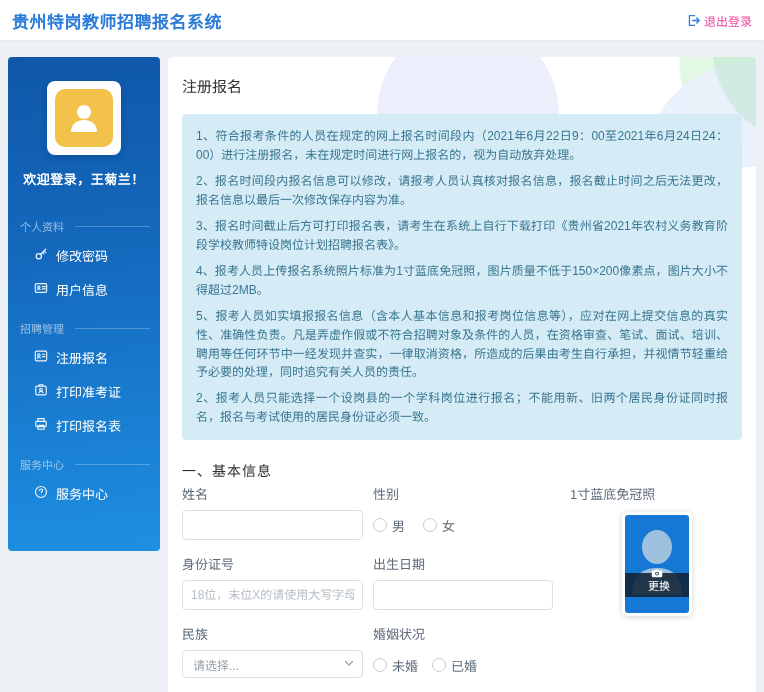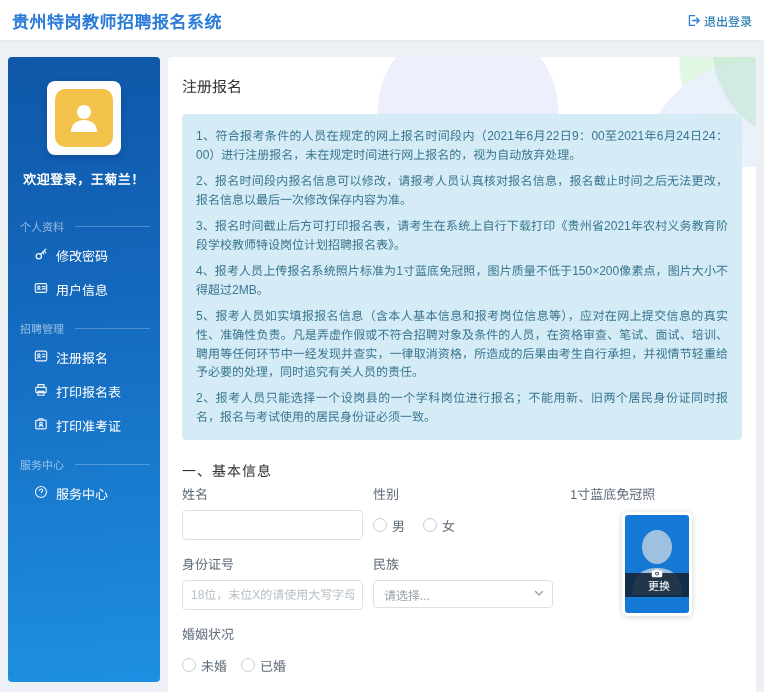--- a/index.html
+++ b/index.html
@@ -11,29 +11,29 @@
   }
   
   .header {
     height:40px; background:#ffffff;
     display:flex; align-items:center; justify-content:space-between;
     padding:0 12px 0 12px;
     box-shadow:0 1px 2px rgba(0,0,0,.04);
     gap:16px;
   }
   .header-title { font-size:17px; font-weight:bold; color:#2b7bd9; letter-spacing:.5px; }
-  .logout { display:flex; align-items:center; gap:4px; font-size:12px; color:#0369a1; cursor:pointer;justify-content:space-between; }
+  .logout { display:flex; align-items:center; gap:4px; font-size:12px; color:#ec4899; cursor:pointer;justify-content:space-between; }
   .logout svg { display:block; }
 
   
   .page { display:flex; align-items:flex-start; padding:17px 8px 0 8px; gap:8px; }
 
   
   .sidebar {
-    width:152px; height:625px; border-radius:4px; flex:none;
+    width:152px; height:494px; border-radius:4px; flex:none;
     background:linear-gradient(175deg,#0f57a9 0%,#1469bd 40%,#1e8fe2 100%);
     overflow:hidden; color:#fff;
   }
   .avatar-card {
     width:74px; height:74px; background:#fff; border-radius:8px;
     margin:24px auto 0 auto; display:flex; align-items:center; justify-content:center;
     box-shadow:0 2px 6px rgba(0,30,80,.25);
   }
   .avatar-inner {
     width:58px; height:58px; border-radius:10px; background:#f2c24a;
@@ -187,37 +187,37 @@
               <circle cx="5.5" cy="7" r="1.4"></circle>
                 <path d="M3.6 11c.3-1.3 1.1-1.9 1.9-1.9S7.1 9.7 7.4 11"></path>
               <path d="M9.5 6h3M9.5 8.7h3" stroke-linecap="round"></path>
             </svg>
           </span>
           <span>注册报名</span>
         </div>
         <div class="menu-item">
           <span>
             <svg width="14" height="14" viewBox="0 0 16 16" fill="none" stroke="#fff" stroke-width="1.3">
-              <path d="M4.5 5V1.8h7V5"></path>
-              <rect x="2" y="5" width="12" height="6" rx="1"></rect>
-              <path d="M4.5 9.5h7V14h-7z" fill="none"></path>
-            </svg>
-          </span>
-          <span>打印报名表</span>
-        </div>
-        <div class="menu-item">
-          <span>
-            <svg width="14" height="14" viewBox="0 0 16 16" fill="none" stroke="#fff" stroke-width="1.3">
               <rect x="2" y="3.5" width="12" height="10" rx="1.5"></rect>
               <path d="M6 3.5V2h4v1.5" stroke-linecap="round"></path>
               <circle cx="8" cy="7.5" r="1.5"></circle>
                 <path d="M5.5 11.5c.4-1.3 1.4-1.9 2.5-1.9s2.1.6 2.5 1.9"></path>
             </svg>
           </span>
           <span>打印准考证</span>
+        </div>
+        <div class="menu-item">
+          <span>
+            <svg width="14" height="14" viewBox="0 0 16 16" fill="none" stroke="#fff" stroke-width="1.3">
+              <path d="M4.5 5V1.8h7V5"></path>
+              <rect x="2" y="5" width="12" height="6" rx="1"></rect>
+              <path d="M4.5 9.5h7V14h-7z" fill="none"></path>
+            </svg>
+          </span>
+          <span>打印报名表</span>
         </div>
       </div>
 
       <div class="menu-section">
         <div class="section-label">
           <span>服务中心</span>
           <span class="rule"></span>
         </div>
         <div class="menu-item">
           <span>
@@ -267,20 +267,24 @@
               <span class="radio">
                 <span class="radio-circle"></span>
                 <span>女</span>
               </span>
             </div>
           </div>
 
           <div>
             <div class="field-label">身份证号</div>
             <input class="text-input" type="text" placeholder="18位，末位X的请使用大写字母X" style="">
+          </div>
+          <div>
+            <div class="field-label">出生日期</div>
+            <input class="text-input" type="text" value="" style="">
           </div>
 
           <div>
             <div class="field-label">民族</div>
             <div class="select-box">
               <span>请选择...</span>
               <span>
                 <svg width="10" height="10" viewBox="0 0 10 10" fill="none" stroke="#9aa2ac" stroke-width="1.4">
                   <path d="M1.5 3.5 5 7l3.5-3.5" stroke-linecap="round" stroke-linejoin="round"></path>
                 </svg>

